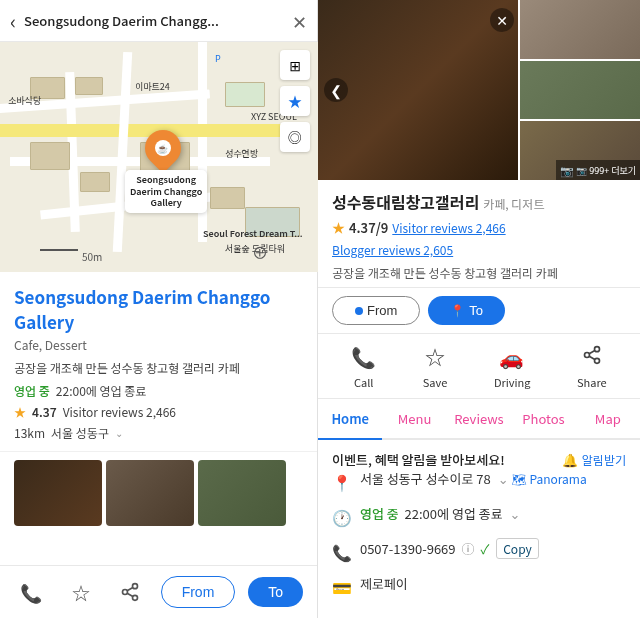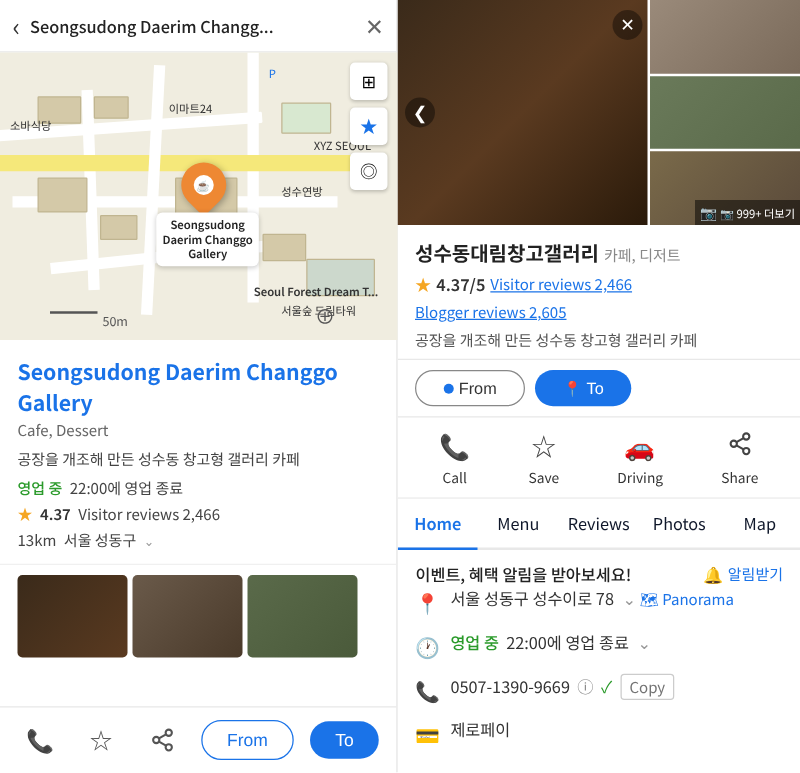--- a/index.html
+++ b/index.html
@@ -61,35 +61,35 @@
     .btn-from-dot { width: 8px; height: 8px; background: #1a73e8; border-radius: 50%; display: inline-block; }
     .btn-to { background: #1a73e8; color: #fff; padding: 6px 22px; border-radius: 20px; font-size: 13px; cursor: pointer; border: none; display: flex; align-items: center; gap: 4px; }
     .btn-to-pin { font-size: 12px; }
 
     .right-actions { display: flex; justify-content: space-around; padding: 8px 10px; border-bottom: 1px solid #e8e8e8; }
     .action-btn { display: flex; flex-direction: column; align-items: center; gap: 3px; cursor: pointer; }
     .action-icon { font-size: 20px; color: #444; }
     .action-label { font-size: 11px; color: #333; }
 
     .right-tabs { display: flex; border-bottom: 2px solid #e8e8e8; background: #fff; }
-    .tab-item { flex: 1; text-align: center; padding: 10px 4px; font-size: 13px; color: #0f172a; cursor: pointer; border-bottom: 2px solid transparent; margin-bottom: -2px; }
+    .tab-item { flex: 1; text-align: center; padding: 10px 4px; font-size: 13px; color: #ec4899; cursor: pointer; border-bottom: 2px solid transparent; margin-bottom: -2px; }
     .tab-item.active { color: #1a73e8; border-bottom: 2px solid #1a73e8; font-weight: 600; }
 
     .right-content { flex: 1; overflow-y: auto; padding: 10px 14px; }
     .alert-banner { display: flex; justify-content: space-between; align-items: center; margin-bottom: 0; }
     .alert-text { font-size: 13px; font-weight: 500; color: #222; }
     .alert-btn { font-size: 12px; color: #1a73e8; display: flex; align-items: center; gap: 3px; cursor: pointer; }
     .bell-icon { font-size: 13px; }
 
     .info-row { display: flex; align-items: flex-start; gap: 8px; margin-bottom: 10px; }
     .info-icon { font-size: 16px; color: #555; flex-shrink: 0; margin-top: 1px; }
     .info-content { font-size: 13px; color: #333; line-height: 1.5; }
     .info-green { color: #2a9a2a; font-size: 12px; }
     .info-blue-link { color: #1a73e8; font-size: 12px; cursor: pointer; }
-    .copy-btn { color: #737373; font-size: 12px; cursor: pointer; border: 1px solid #ccc; padding: 1px 6px; border-radius: 3px; margin-left: 4px; }
+    .copy-btn { color: #0c4a6e; font-size: 12px; cursor: pointer; border: 1px solid #ccc; padding: 1px 6px; border-radius: 3px; margin-left: 4px; }
     .info-arrow { color: #999; margin-left: 4px; }
 
     
     .map-area { width: 318px; height: 230px; position: relative; background: #f0ede0; overflow: hidden; }
     .road1 { position: absolute; background: #fff; height: 10px; width: 200px; top: 60px; left: 0; transform: rotate(-5deg); }
     .bldg { position: absolute; background: #d4c9a8; border: 1px solid #c0b590; border-radius: 1px; }
 
     
     .photo-1 { background: linear-gradient(135deg, #3a2a1a 0%, #5a3a20 50%, #2a1a0a 100%); }
     .photo-thumb-1 { background: linear-gradient(135deg, #9a8a7a 0%, #7a6a5a 100%); }
@@ -232,21 +232,21 @@
     </div>
   </div>
 
   <div class="right-info">
     <div style="display:flex;align-items:baseline;">
       <span class="right-name">성수동대림창고갤러리</span>
       <span class="right-category">카페, 디저트</span>
     </div>
     <div class="right-rating-row">
       <span class="right-star">★</span>
-      <span class="right-rating-val">4.37/5</span>
+      <span class="right-rating-val">4.37/9</span>
       <span class="right-visitor">Visitor reviews 2,466</span>
     </div>
     <span class="right-blogger">Blogger reviews 2,605</span>
     <div class="right-desc">공장을 개조해 만든 성수동 창고형 갤러리 카페</div>
   </div>
 
   <div class="right-from-to">
     <button class="btn-from">
       <span class="btn-from-dot"></span>
       <span>From</span>

